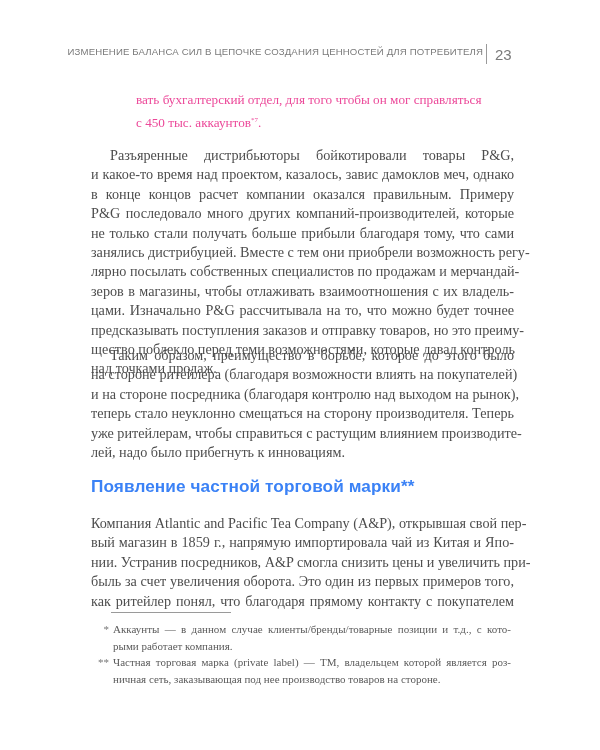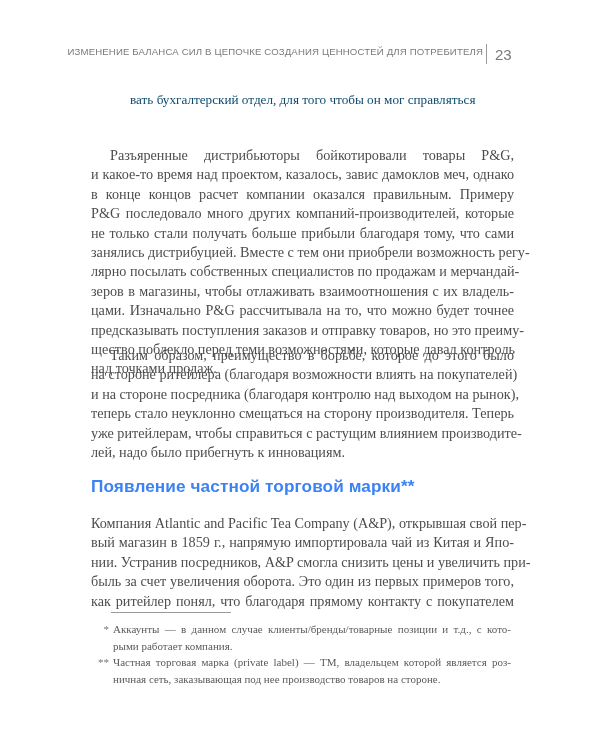--- a/index.html
+++ b/index.html
@@ -54,27 +54,27 @@
       width: 423px;
       font-family: Liberation Serif, serif;
       font-size: 14.2px;
       line-height: 19.4px;
       color: #4d4d4d;
       text-align: justify;
       hyphens: manual;
     }
     .quote {
       position: absolute;
-      left: 130px;
+      left: 136px;
       top: 90px;
       width: 400px;
       font-family: "Liberation Serif", "DejaVu Serif", serif;
       font-size: 13.2px;
       line-height: 20px;
-      color: #0c4a6e;
+      color: #ec4899;
     }
     .quote sup {
       font-size: 7px;
       vertical-align: 5px;
     }
     .line {
       display: block;
       text-align: justify;
       text-align-last: justify;
       white-space: nowrap;
@@ -126,20 +126,21 @@
 <body>
 
 <div class="running-head">
   <span class="title">ИЗМЕНЕНИЕ БАЛАНСА СИЛ В ЦЕПОЧКЕ СОЗДАНИЯ ЦЕННОСТЕЙ ДЛЯ ПОТРЕБИТЕЛЯ</span>
   <span class="divider"></span>
   <span class="page-num">23</span>
 </div>
 
 <div class="quote">
   <span class="line last">вать бухгалтерский отдел, для того чтобы он мог справляться</span>
+  <span class="line last"><span>с 450 тыс. аккаунтов</span><sup>*7</sup><span>.</span></span>
 </div>
 
 <div class="text" style="top:146px;">
   <span class="line" style="padding-left:19px;">Разъяренные дистрибьюторы бойкотировали товары P&amp;G,</span>
   <span class="line">и какое-то время над проектом, казалось, завис дамоклов меч, однако</span>
   <span class="line">в конце концов расчет компании оказался правильным. Примеру</span>
   <span class="line">P&amp;G последовало много других компаний-производителей, которые</span>
   <span class="line">не только стали получать больше прибыли благодаря тому, что сами</span>
   <span class="line">занялись дистрибуцией. Вместе с тем они приобрели возможность регу-</span>
   <span class="line">лярно посылать собственных специалистов по продажам и мерчандай-</span>

